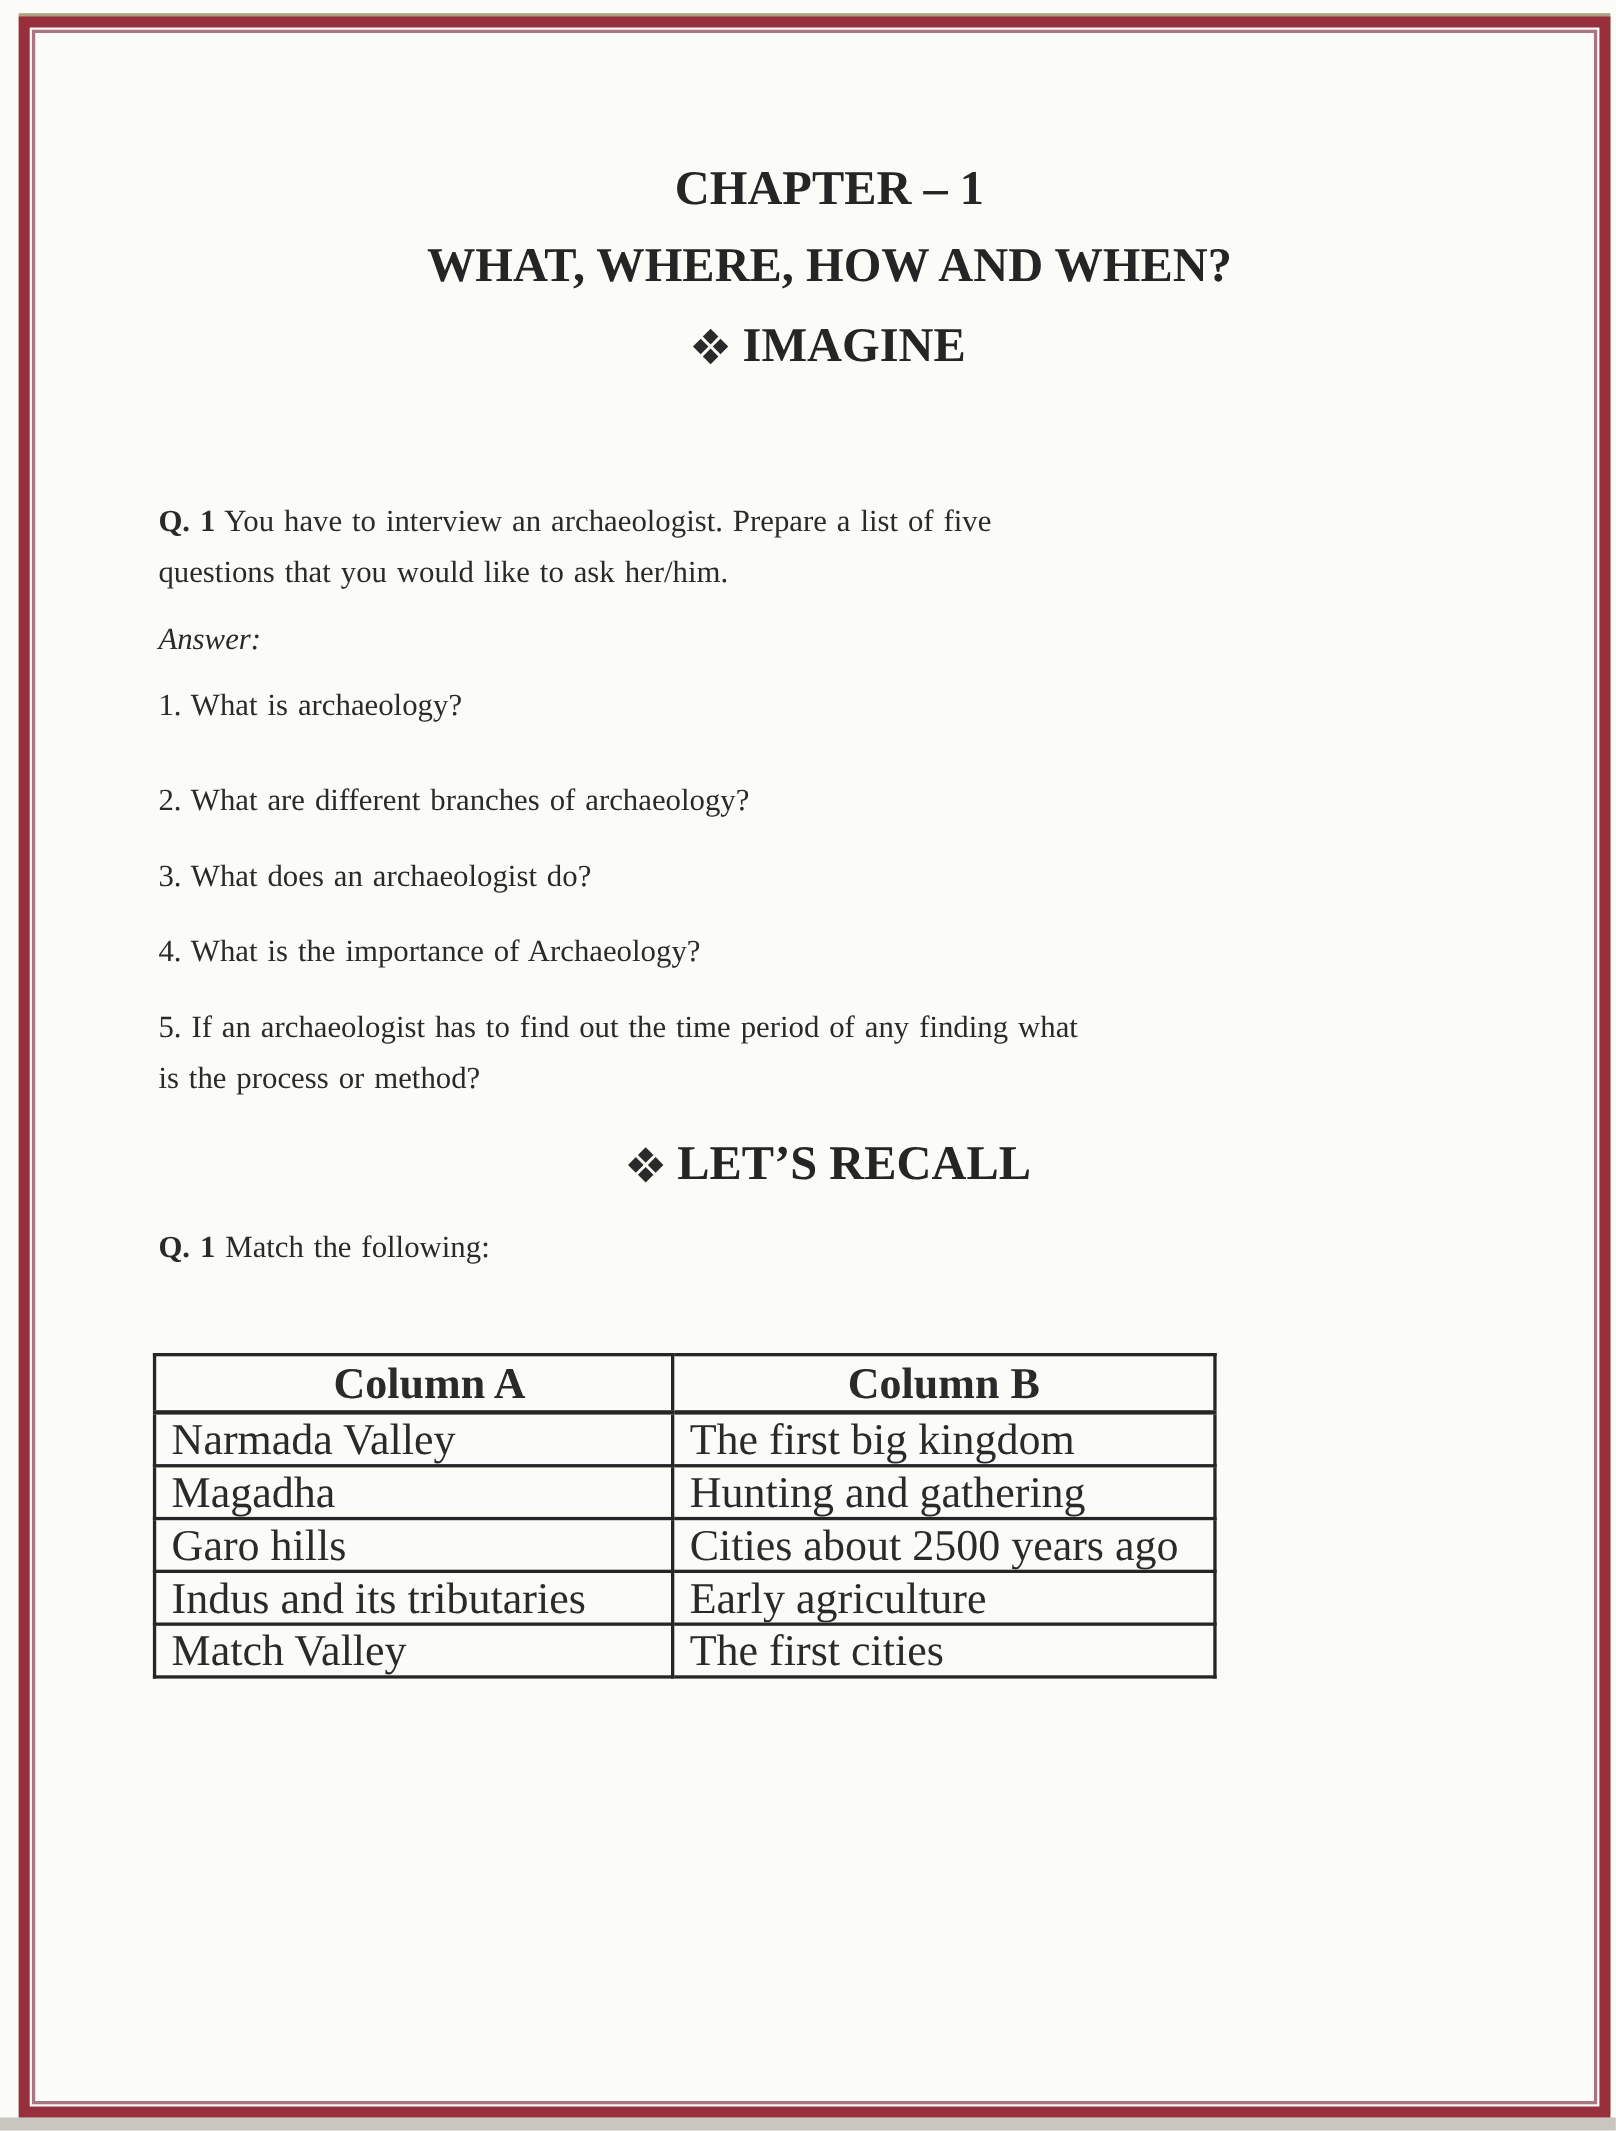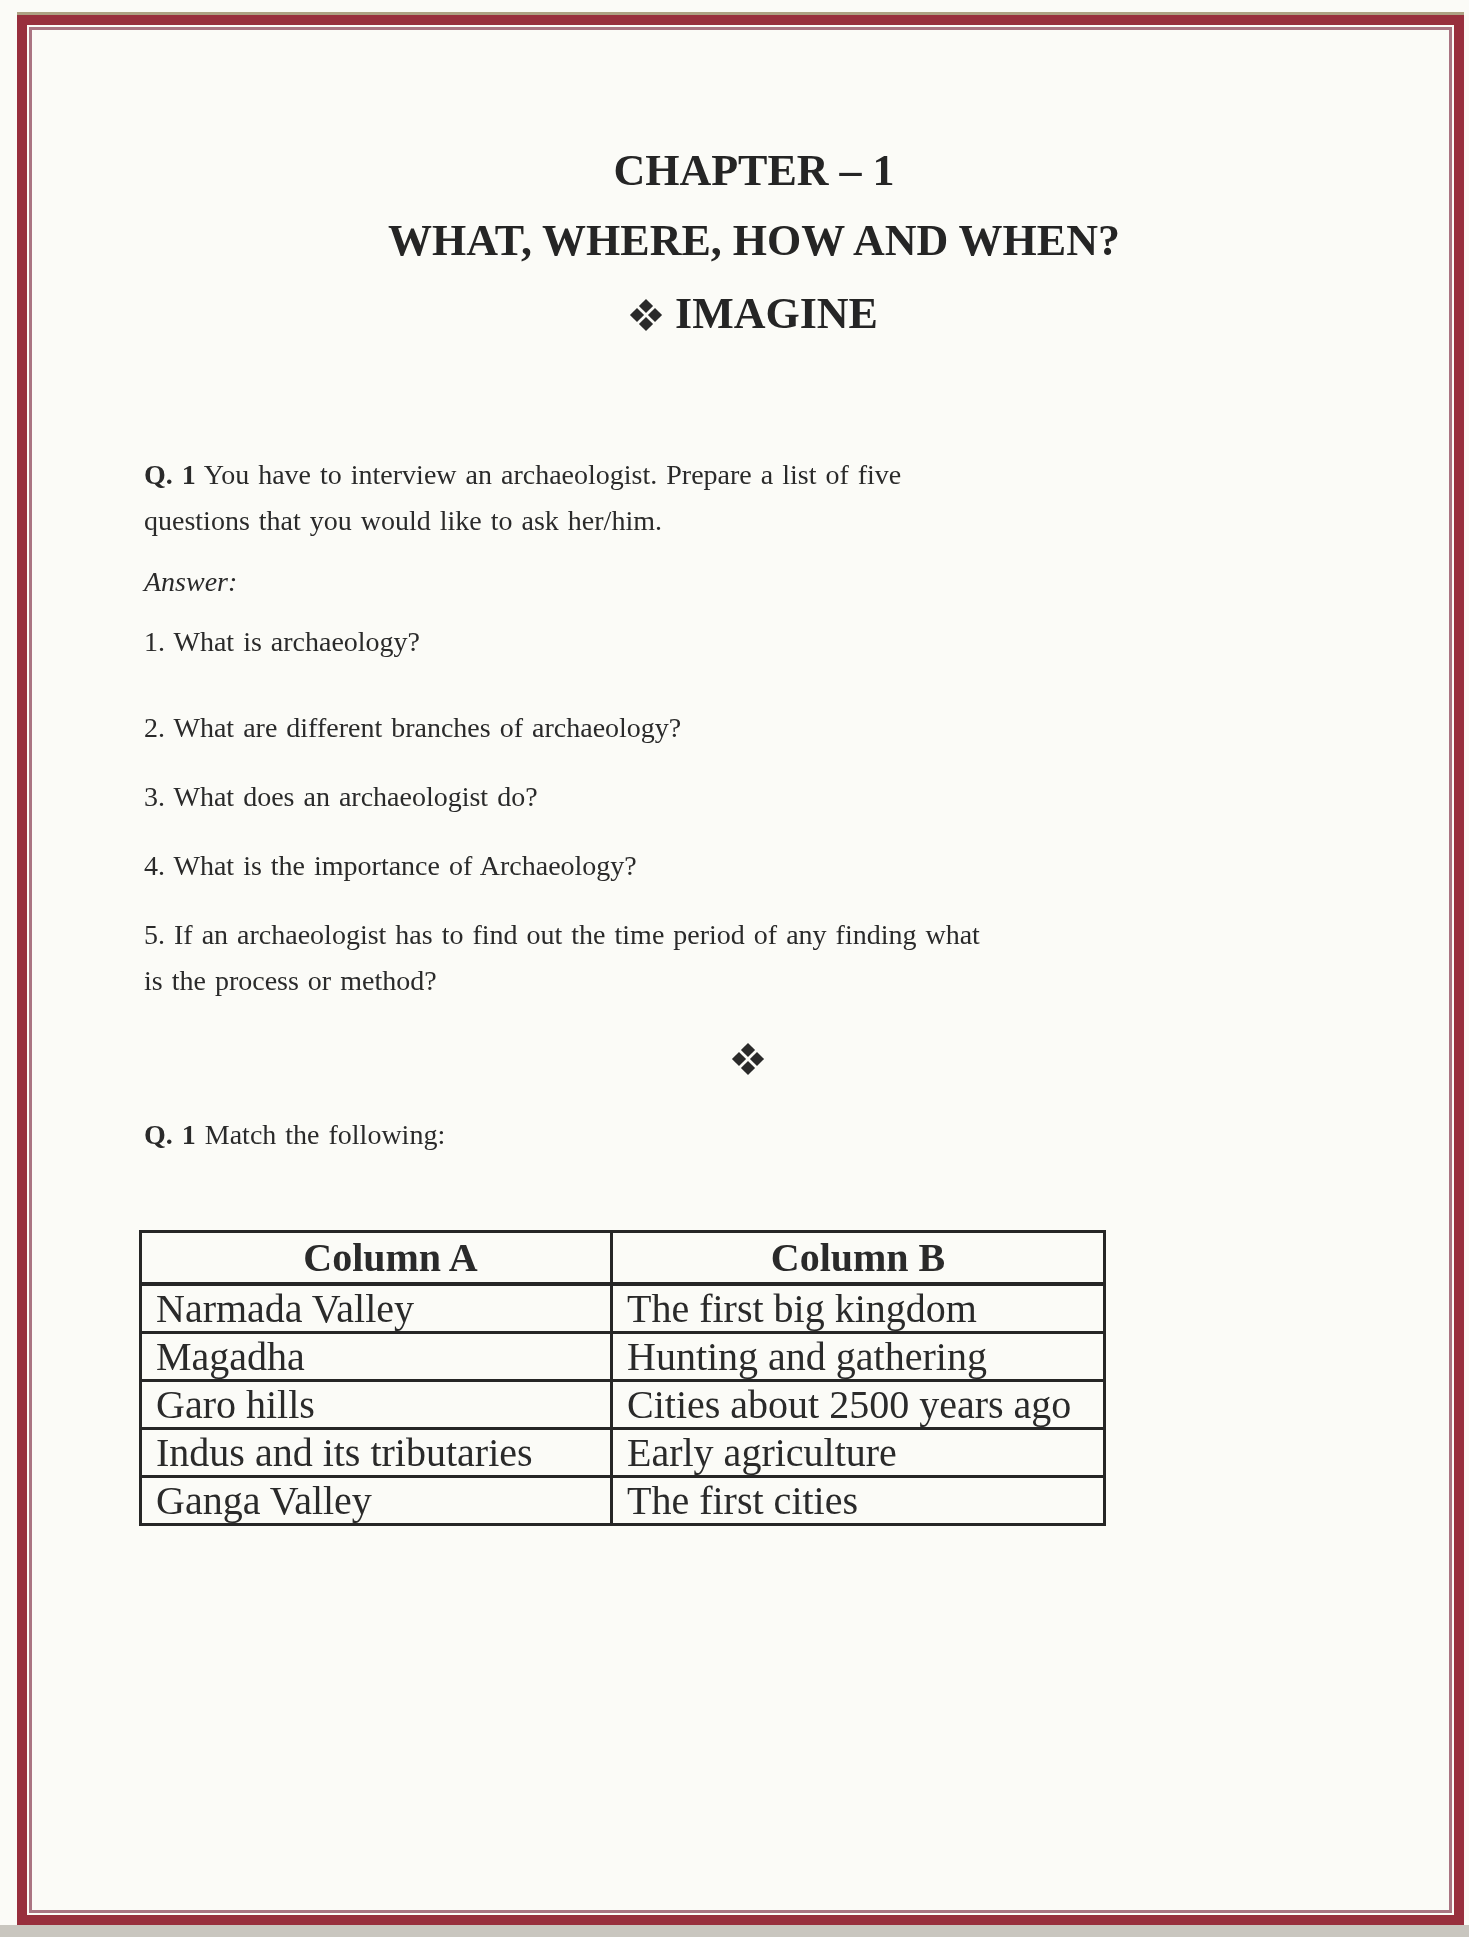--- a/index.html
+++ b/index.html
@@ -121,21 +121,21 @@
     <p class="bodyline answer">Answer:</p>
 
     <p class="bodyline item-1">1. What is archaeology?</p>
     <p class="bodyline item-2">2. What are different branches of archaeology?</p>
     <p class="bodyline item-3">3. What does an archaeologist do?</p>
     <p class="bodyline item-4">4. What is the importance of Archaeology?</p>
     <p class="bodyline item-5">5. If an archaeologist has to find out the time period of any finding what</p>
     <p class="bodyline">is the process or method?</p>
 
     <div class="section recall">
-      <span class="dg"><i></i><i></i><i></i><i></i></span>
+      <span class="dg"><i></i><i></i><i></i><i></i></span><span>LET’S RECALL</span>
     </div>
 
     <p class="bodyline recall-q">
       <span class="prefix">Q. 1</span>
       <span>Match the following:</span>
     </p>
 
     <table class="match">
       <thead>
         <tr>
@@ -154,20 +154,20 @@
         </tr>
         <tr>
           <td>Garo hills</td>
           <td>Cities about 2500 years ago</td>
         </tr>
         <tr>
           <td>Indus and its tributaries</td>
           <td>Early agriculture</td>
         </tr>
         <tr>
-          <td>Ganga Valley</td>
+          <td>Match Valley</td>
           <td>The first cities</td>
         </tr>
       </tbody>
     </table>
 
   </div>
 </div>
 
 </body></html>

